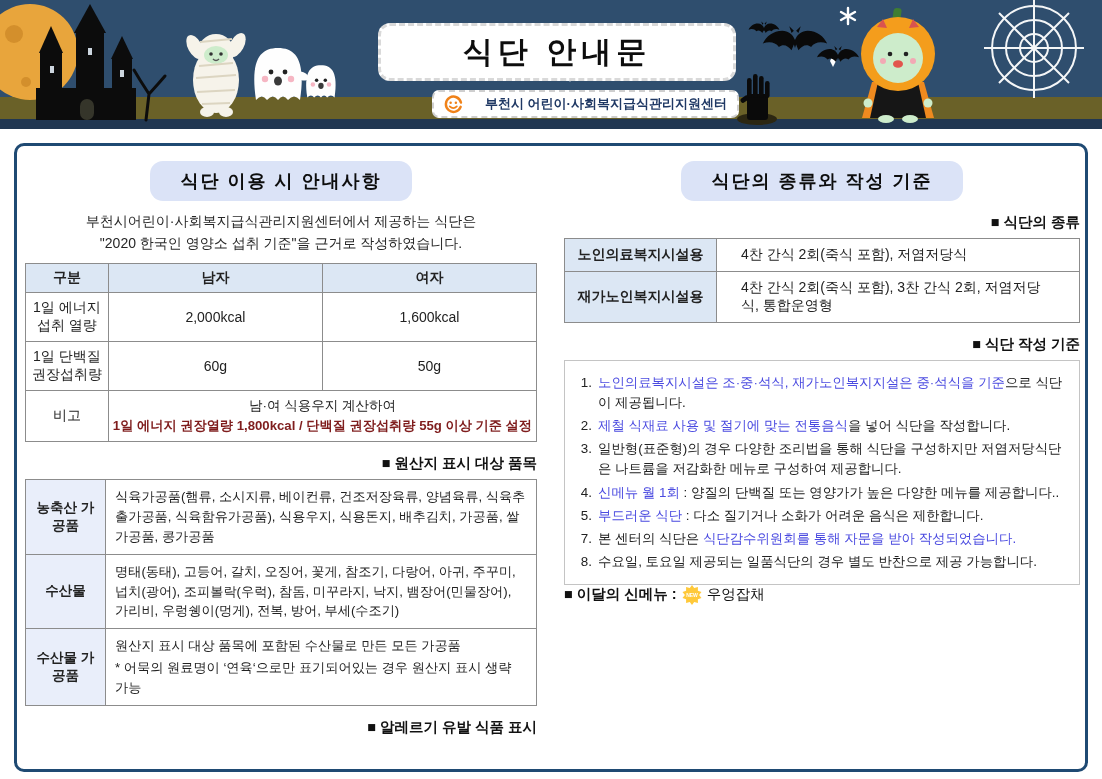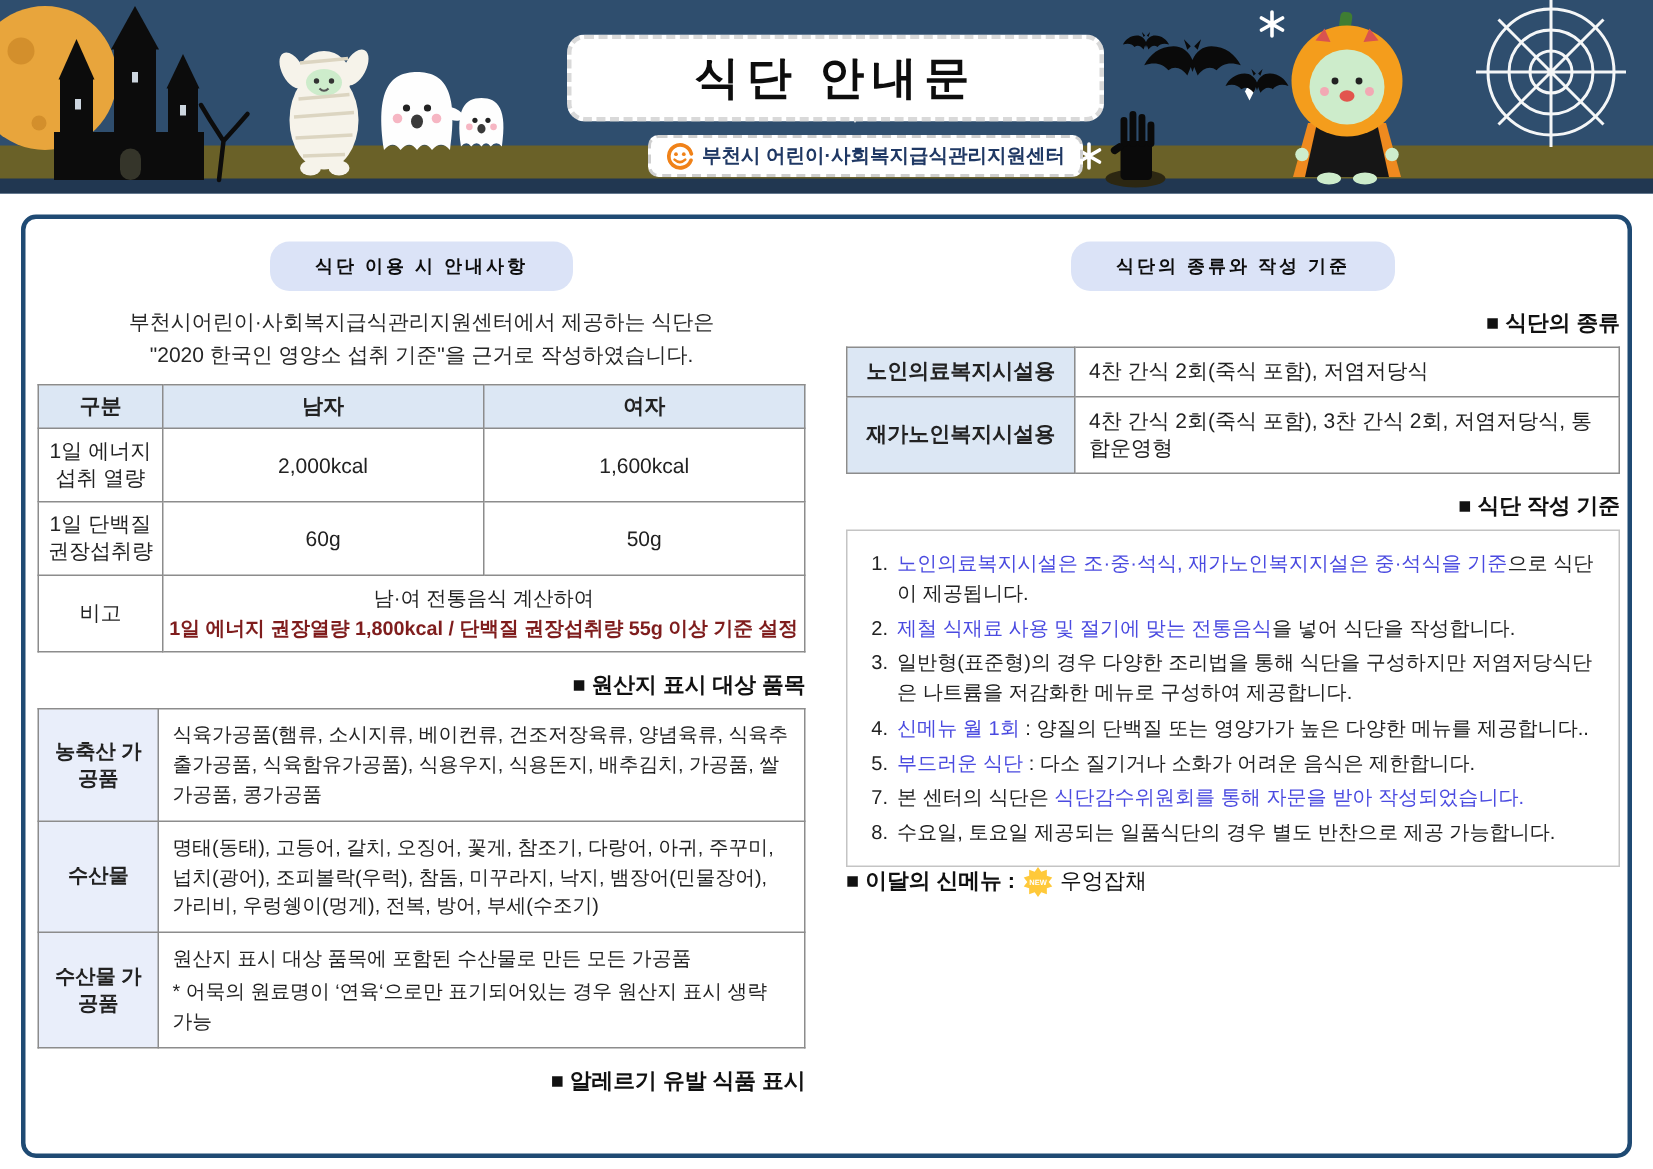--- a/index.html
+++ b/index.html
@@ -9,33 +9,33 @@
 
   
   .banner { position:absolute; left:0; top:0; width:1102px; height:129px; background:#2f4e6e; overflow:hidden; }
   .banner-art { position:absolute; left:0; top:0; width:1102px; height:129px; display:block; }
   .title-box { position:absolute; left:378px; top:23px; width:358px; height:58px;
     background:#fff; border:3px dashed #d9d9d9; border-radius:12px;
     display:flex; align-items:center; justify-content:center;
     font-size:30px; font-weight:700; color:#0d0d0d; letter-spacing:5px; }
   .org-box { position:absolute; left:432px; top:90px; height:28px;
     background:#fff; border:2px dashed #cfcfcf; border-radius:7px;
-    display:flex; align-items:center; gap:5px; padding:0 10px;
+    display:flex; align-items:center; gap:22px; padding:0 10px;
     font-size:13px; font-weight:700; color:#1f3864; }
   .org-logo { width:19px; height:19px; display:block; }
 
   
   .frame { position:absolute; left:14px; top:143px; width:1074px; height:629px;
     border:3px solid #1f4a73; border-radius:10px; background:#fff; }
   .col { position:absolute; top:15px; }
   .col-left  { left:8px;  width:512px; }
   .col-right { left:547px; width:516px; }
 
   .pill { width:fit-content; margin:0 auto 10px auto; background:#dbe3f7; border-radius:13px;
-    padding:8px 30px; font-size:12px; font-weight:700; color:#0d0d0d; letter-spacing:2px; text-align:center; }
+    padding:8px 30px; font-size:18px; font-weight:700; color:#0d0d0d; letter-spacing:2px; text-align:center; }
 
   .intro { text-align:center; font-size:14px; line-height:1.55; margin-bottom:9px; color:#262626; }
 
   .sec-h { font-size:14.5px; font-weight:700; color:#111; margin:12px 0 6px 0;text-align:right; }
 
   table.tbl { width:100%; border-collapse:collapse; color:#222; }
   .tbl th, .tbl td { border:1px solid #8c8c8c; }
 
   
   .nutrition th { background:#dce7f4; font-size:14px; font-weight:700; padding:5px 15px; }
@@ -45,21 +45,21 @@
   .note-l1 { font-size:13.5px; }
   .note-l2 { font-size:13.2px; color:#7f1d1d; font-weight:700; margin-top:2px; white-space:nowrap; }
 
   
   .origin th { width:80px; background:#e9eefa; font-size:13.5px; font-weight:700; text-align:center; padding:6px 8px; }
   .origin td { font-size:13.2px; line-height:1.5; padding:7px 9px; }
   .origin .row-note { margin-top:2px; }
 
   
   .types th { width:152px; background:#dce7f4; font-size:14px; font-weight:700; padding:7px 6px; }
-  .types td { font-size:14px; padding:7px 9px; }
+  .types td { font-size:14px; padding:7px 24px; }
 
   
   .criteria-box { border:1px solid #c4c4c4; padding:9px 7px; margin-top:2px; }
   .ci { display:flex; font-size:13.4px; line-height:1.5; margin:3px 0; }
   .ci .num { flex:0 0 20px; text-align:right; margin-right:6px; }
   .ci .txt { flex:1; }
   .blue { color:#4a4ae0; }
 
   .newmenu { display:flex; align-items:center; gap:5px; font-size:14.5px; font-weight:700; color:#111; }
   .nm-value { font-weight:400; }
@@ -230,21 +230,21 @@
           <td>1,600kcal</td>
         </tr>
         <tr>
           <td class="lbl">1일 단백질 권장섭취량</td>
           <td>60g</td>
           <td>50g</td>
         </tr>
         <tr>
           <td class="lbl">비고</td>
           <td colspan="2">
-            <div class="note-l1">남·여 전통음식 계산하여</div>
+            <div class="note-l1">남·여 식용우지 계산하여</div>
             <div class="note-l2">1일 에너지 권장열량 1,800kcal / 단백질 권장섭취량 55g 이상 기준 설정</div>
           </td>
         </tr>
       </tbody>
         </table>
 
       <h3 class="sec-h">■ 원산지 표시 대상 품목</h3>
       <table class="tbl origin">
         <tbody>
         <tr>

